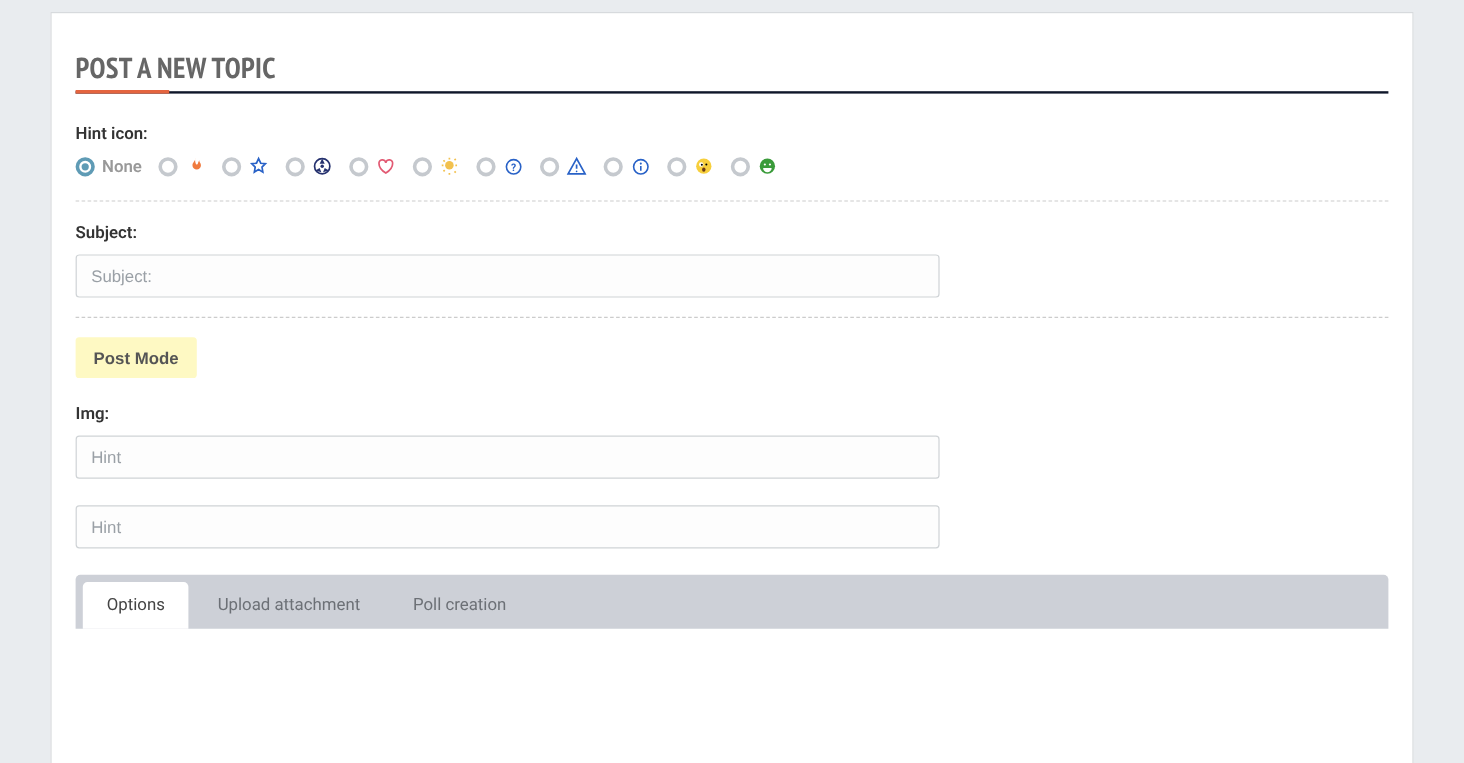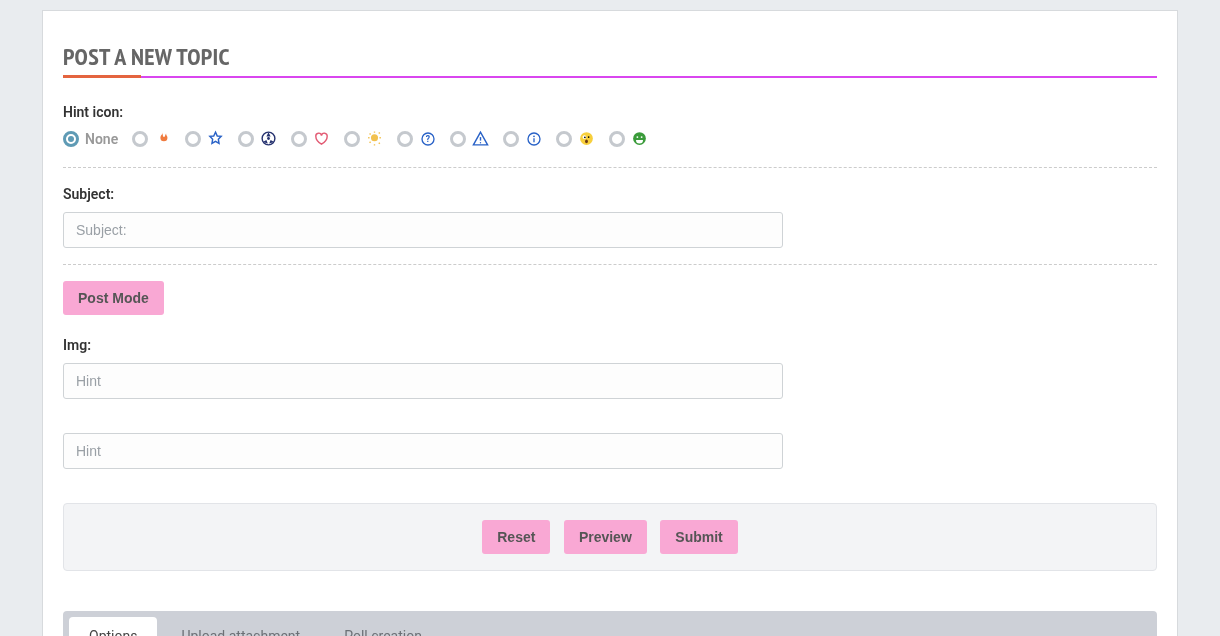--- a/index.html
+++ b/index.html
@@ -20,21 +20,21 @@
   .page-title {
     font-family: "Arial Narrow", "PT Sans Narrow", Arial, sans-serif;
     font-stretch: condensed;
     font-size: 24px;
     font-weight: 700;
     color: #666;
     letter-spacing: 0.3px;
     text-transform: uppercase;
     padding-bottom: 4px;
     position: relative;
-    border-bottom: 2px solid #d946ef;
+    border-bottom: 2px solid #0f172a;
     margin-bottom: 26px;
   }
   .page-title::after {
     content: "";
     position: absolute;
     left: 0;
     bottom: -2px;
     width: 78px;
     height: 3px;
     background: #e4643f;
@@ -99,31 +99,31 @@
     border: 1px solid #cfd3d6;
     border-radius: 3px;
     background: #fdfdfd;
     padding: 0 12px;
     font-size: 14px;
     color: #444;
   }
   .text-input::placeholder { color: #9aa0a6; }
   .btn {
     display: inline-block;
-    background: #f9a8d4;
+    background: #fef9c3;
     color: #555;
     border: none;
     border-radius: 3px;
     padding: 9px 15px;
     font-weight: 600;
     font-size: 14px;
     cursor: pointer;
   }
   .post-mode { margin-bottom: 22px; }
-  .field-block { margin-bottom: 34px; }
+  .field-block { margin-bottom: 22px; }
   .action-bar {
     background: #f3f4f6;
     border: 1px solid #e2e4e8;
     border-radius: 4px;
     text-align: center;
     padding: 16px 0;
     margin-top: 20px;
     margin-bottom: 40px;
   }
   .action-bar .btn { margin: 0 5px; }
@@ -282,25 +282,20 @@
 
   <div class="field-block">
     <span class="section-label">Img:</span>
     <input type="text" class="text-input" placeholder="Hint" style="">
   </div>
 
   <div class="field-block">
     <input type="text" class="text-input" placeholder="Hint" style="">
   </div>
 
-  <div class="action-bar">
-    <button class="btn">Reset</button>
-    <button class="btn">Preview</button>
-    <button class="btn">Submit</button>
-  </div>
 
   <div class="tabs-panel">
     <div class="tab active">Options</div>
     <div class="tab">Upload attachment</div>
     <div class="tab">Poll creation</div>
   </div>
 
 </div>
 
 </body></html>

